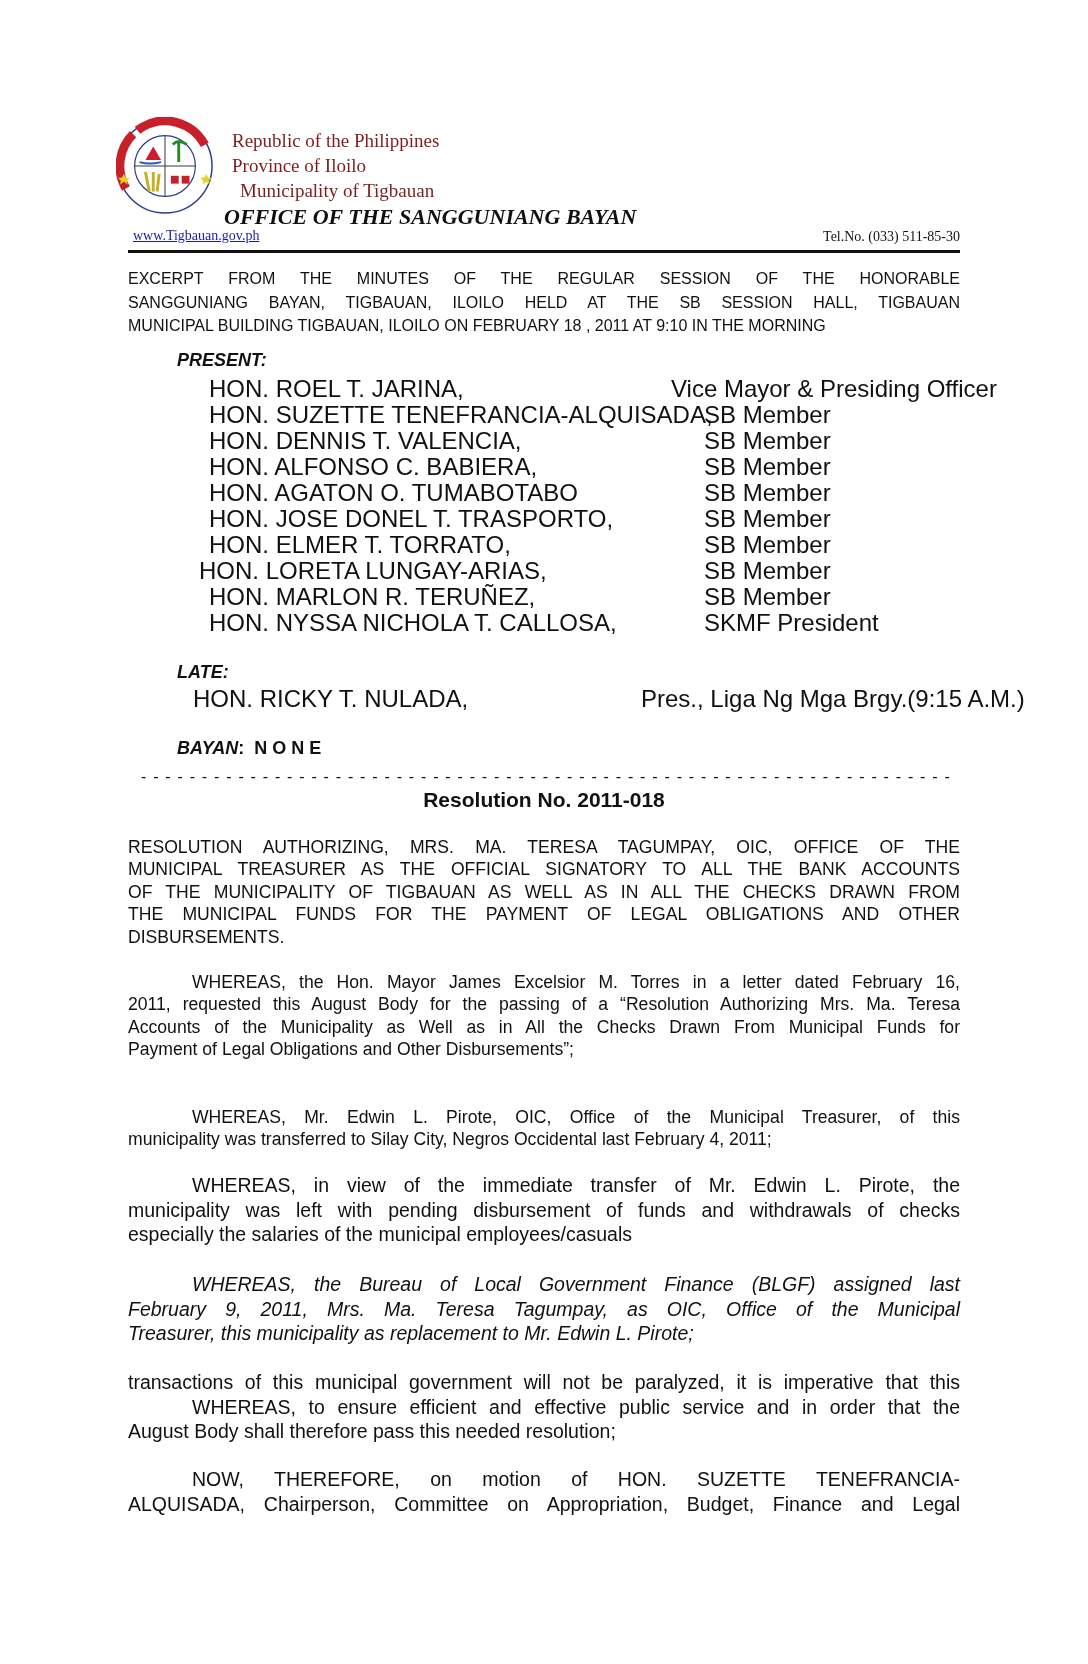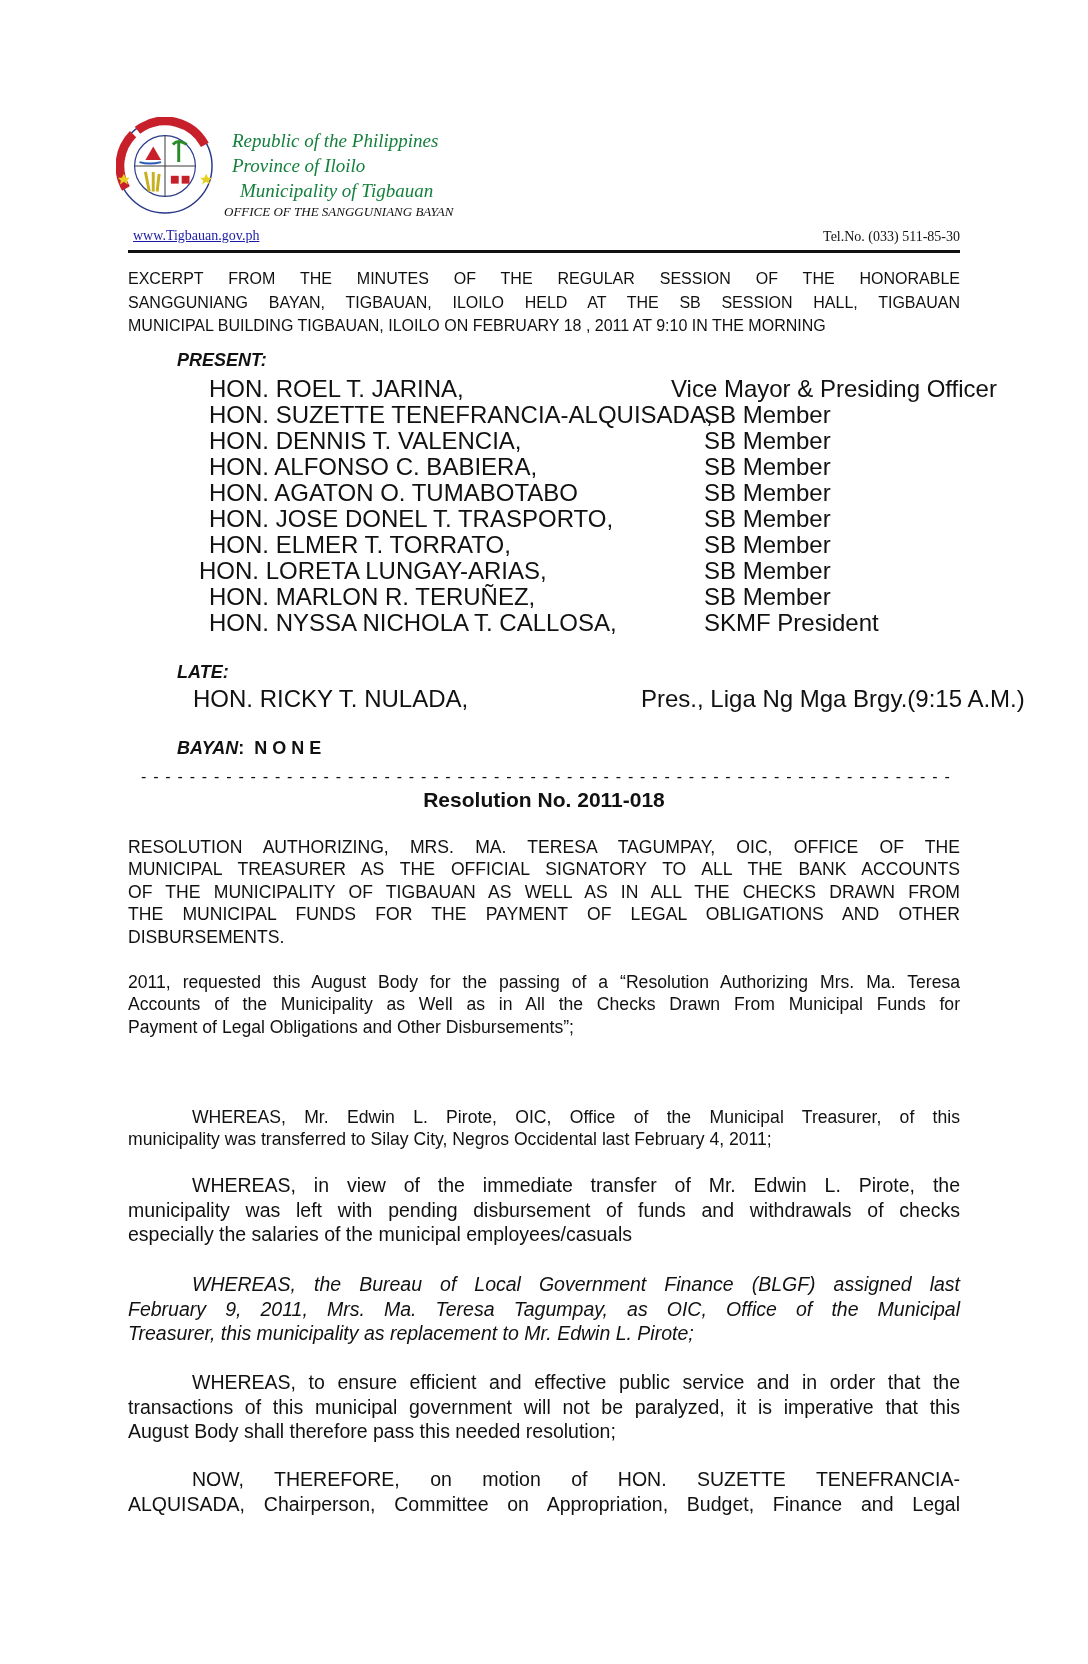--- a/index.html
+++ b/index.html
@@ -1,20 +1,20 @@
 <!DOCTYPE html>
 <html><head>
 <meta charset="utf-8">
 <style>
   html, body { margin:0; padding:0; background:#ffffff; }
   body { width:1088px; height:1664px; position:relative; overflow:hidden; color:#111; font-family:"Liberation Sans", sans-serif; }
   .abs { position:absolute; white-space:nowrap; }
   .serif { font-family:"Liberation Serif", serif; }
-  .hdr { font-size:19px; line-height:22px; color:#15803d;font-style:italic; }
-  .office { font-size:13px; font-weight:normal; font-style:italic; }
+  .hdr { font-size:19px; line-height:22px; color:#7f1d1d; }
+  .office { font-size:22px; font-weight:bold; font-style:italic; }
   .url { font-size:14px; color:#1a1aa8; text-decoration:underline; }
   .tel { font-size:14px; }
   .rule { position:absolute; left:128px; width:832px; top:250px; height:3px; background:#111; }
   .just { position:absolute; left:128px; width:832px; text-align:justify; text-align-last:left; white-space:normal; }
   .excerpt { font-size:16px; line-height:23.5px; top:267px; }
   .excerpt .line { display:block; text-align:justify; text-align-last:justify; height:23.5px; }
   .excerpt .line.last { text-align-last:left; }
   .label { font-size:18px; font-weight:bold; font-style:italic; }
   .row { font-size:24px; line-height:20px; }
   .dashes { left:141px; width:815px; font-size:16px; overflow:hidden; letter-spacing:1.2px; }
@@ -101,20 +101,21 @@
 
 <div class="just para" style="top:836px;">
   <span class="line">RESOLUTION AUTHORIZING, MRS. MA. TERESA TAGUMPAY, OIC, OFFICE OF THE</span>
   <span class="line">MUNICIPAL TREASURER AS THE OFFICIAL SIGNATORY TO ALL THE BANK ACCOUNTS</span>
   <span class="line">OF THE MUNICIPALITY OF TIGBAUAN AS WELL AS IN ALL THE CHECKS DRAWN FROM</span>
   <span class="line">THE MUNICIPAL FUNDS FOR THE PAYMENT OF LEGAL OBLIGATIONS AND OTHER</span>
   <span class="line last">DISBURSEMENTS.</span>
 </div>
 
 <div class="just para" style="top:971px;">
+  <span class="line indent">WHEREAS, the Hon. Mayor James Excelsior M. Torres in a letter dated February 16,</span>
   <span class="line">2011, requested this August Body for the passing of a “Resolution Authorizing Mrs. Ma. Teresa</span>
   <span class="line">Accounts of the Municipality as Well as in All the Checks Drawn From Municipal Funds for</span>
   <span class="line last">Payment of Legal Obligations and Other Disbursements”;</span>
 </div>
 
 <div class="just para" style="top:1106px;">
   <span class="line indent">WHEREAS, Mr. Edwin L. Pirote, OIC, Office of the Municipal Treasurer, of this</span>
   <span class="line last">municipality was transferred to Silay City, Negros Occidental last February 4, 2011;</span>
 </div>
 
@@ -124,21 +125,21 @@
   <span class="line last">especially the salaries of the municipal employees/casuals</span>
 </div>
 
 <div class="just para big" style="top:1272px;font-style:italic;">
   <span class="line indent">WHEREAS, the Bureau of Local Government Finance (BLGF) assigned last</span>
   <span class="line">February 9, 2011, Mrs. Ma. Teresa Tagumpay, as OIC, Office of the Municipal</span>
   <span class="line last">Treasurer, this municipality as replacement to Mr. Edwin L. Pirote;</span>
 </div>
 
 <div class="just para big" style="top:1370px;">
+  <span class="line">transactions of this municipal government will not be paralyzed, it is imperative that this</span>
   <span class="line indent">WHEREAS, to ensure efficient and effective public service and in order that the</span>
-  <span class="line">transactions of this municipal government will not be paralyzed, it is imperative that this</span>
   <span class="line last">August Body shall therefore pass this needed resolution;</span>
 </div>
 
 <div class="just para big" style="top:1467px;">
   <span class="line indent">NOW, THEREFORE, on motion of HON. SUZETTE TENEFRANCIA-</span>
   <span class="line" style="text-align-last:justify;">ALQUISADA, Chairperson, Committee on Appropriation, Budget, Finance and Legal</span>
 </div>
 
 </body></html>

